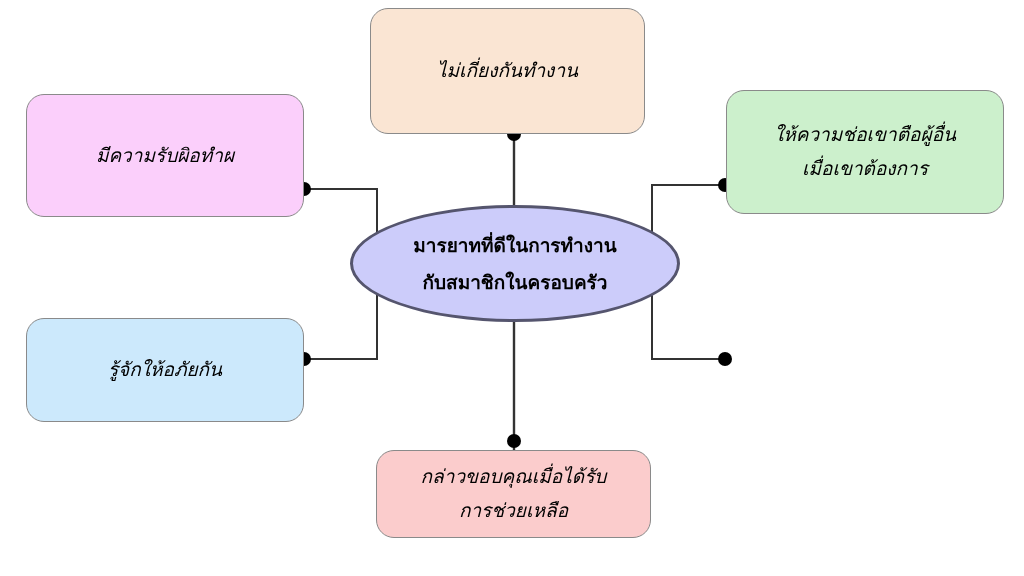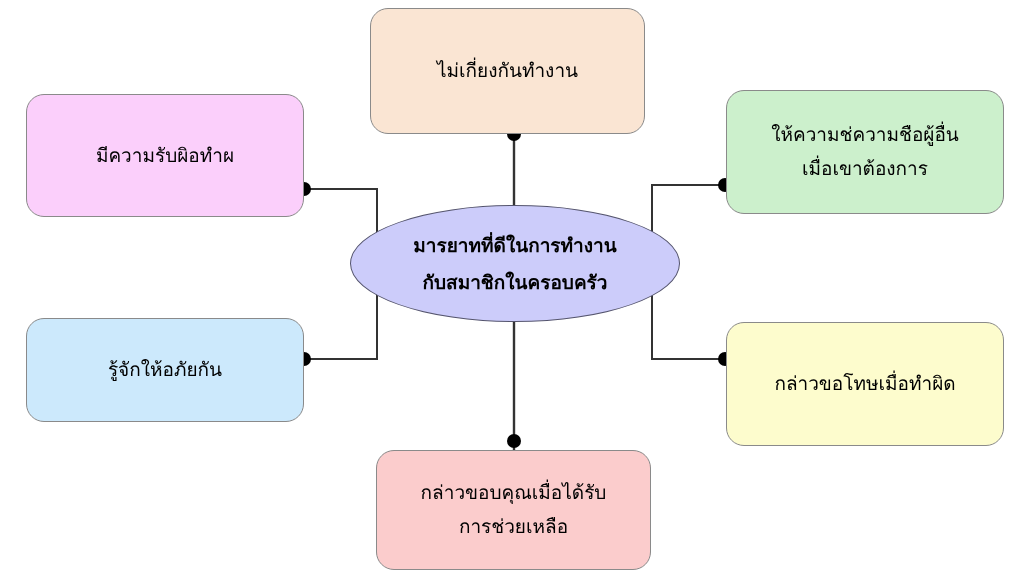--- a/index.html
+++ b/index.html
@@ -34,30 +34,31 @@
     border-radius: 18px;
     display: flex;
     align-items: center;
     justify-content: flex-start;
     text-align: center;
     color: #000000;
     font-size: 19px;
     line-height: 1.78;
     padding: 4px 26px;
     z-index: 2;
+    font-style: italic;
   }
   .node-text {
     display: block;
     width: 100%;
     white-space: pre-line;
   }
   .center-node {
     position: absolute;
     box-sizing: border-box;
-    border: 1px solid #737373;
+    border: 3px solid #737373;
     border-radius: 50%;
     display: flex;
     align-items: center;
     justify-content: center;
     text-align: center;
     color: #000000;
     font-size: 19px;
     font-weight: bold;
     line-height: 1.9;
     z-index: 3;
@@ -101,33 +102,30 @@
 
   <div class="node" id="node-top" style="left:370px; top:8px; width:275px; height:126px; background:#FAE5D3;">
     <span class="node-text">ไม่เกี่ยงกันทำงาน</span>
   </div>
 
   <div class="node" id="node-top-left" style="left:26px; top:94px; width:278px; height:123px; background:#FBCFFB;">
     <span class="node-text">มีความรับผิอทำผ</span>
   </div>
 
   <div class="node" id="node-top-right" style="left:726px; top:90px; width:278px; height:124px; background:#CCF0CC;">
-    <span class="node-text">ให้ความช่ความชือผู้อื่น
+    <span class="node-text">ให้ความช่อเขาตือผู้อื่น
 เมื่อเขาต้องการ</span>
   </div>
 
   <div class="node" id="node-bottom-left" style="left:26px; top:318px; width:278px; height:104px; background:#CCE9FC;">
     <span class="node-text">รู้จักให้อภัยกัน</span>
   </div>
 
-  <div class="node" id="node-bottom-right" style="left:726px; top:322px; width:278px; height:124px; background:#FDFCCD;">
-    <span class="node-text">กล่าวขอโทษเมื่อทำผิด</span>
-  </div>
 
-  <div class="node" id="node-bottom" style="left:376px; top:450px; width:275px; height:120px; background:#FBCCCC;">
+  <div class="node" id="node-bottom" style="left:376px; top:450px; width:275px; height:88px; background:#FBCCCC;">
     <span class="node-text">กล่าวขอบคุณเมื่อได้รับ
 การช่วยเหลือ</span>
   </div>
 
   <div class="center-node" id="node-center" style="left: 350px; top: 205px; width: 330px; height: 117px; background: rgb(204, 204, 250); border-color: rgb(85, 85, 110);">
     <span class="center-text">มารยาทที่ดีในการทำงาน
 กับสมาชิกในครอบครัว</span>
   </div>
 
 </div>

